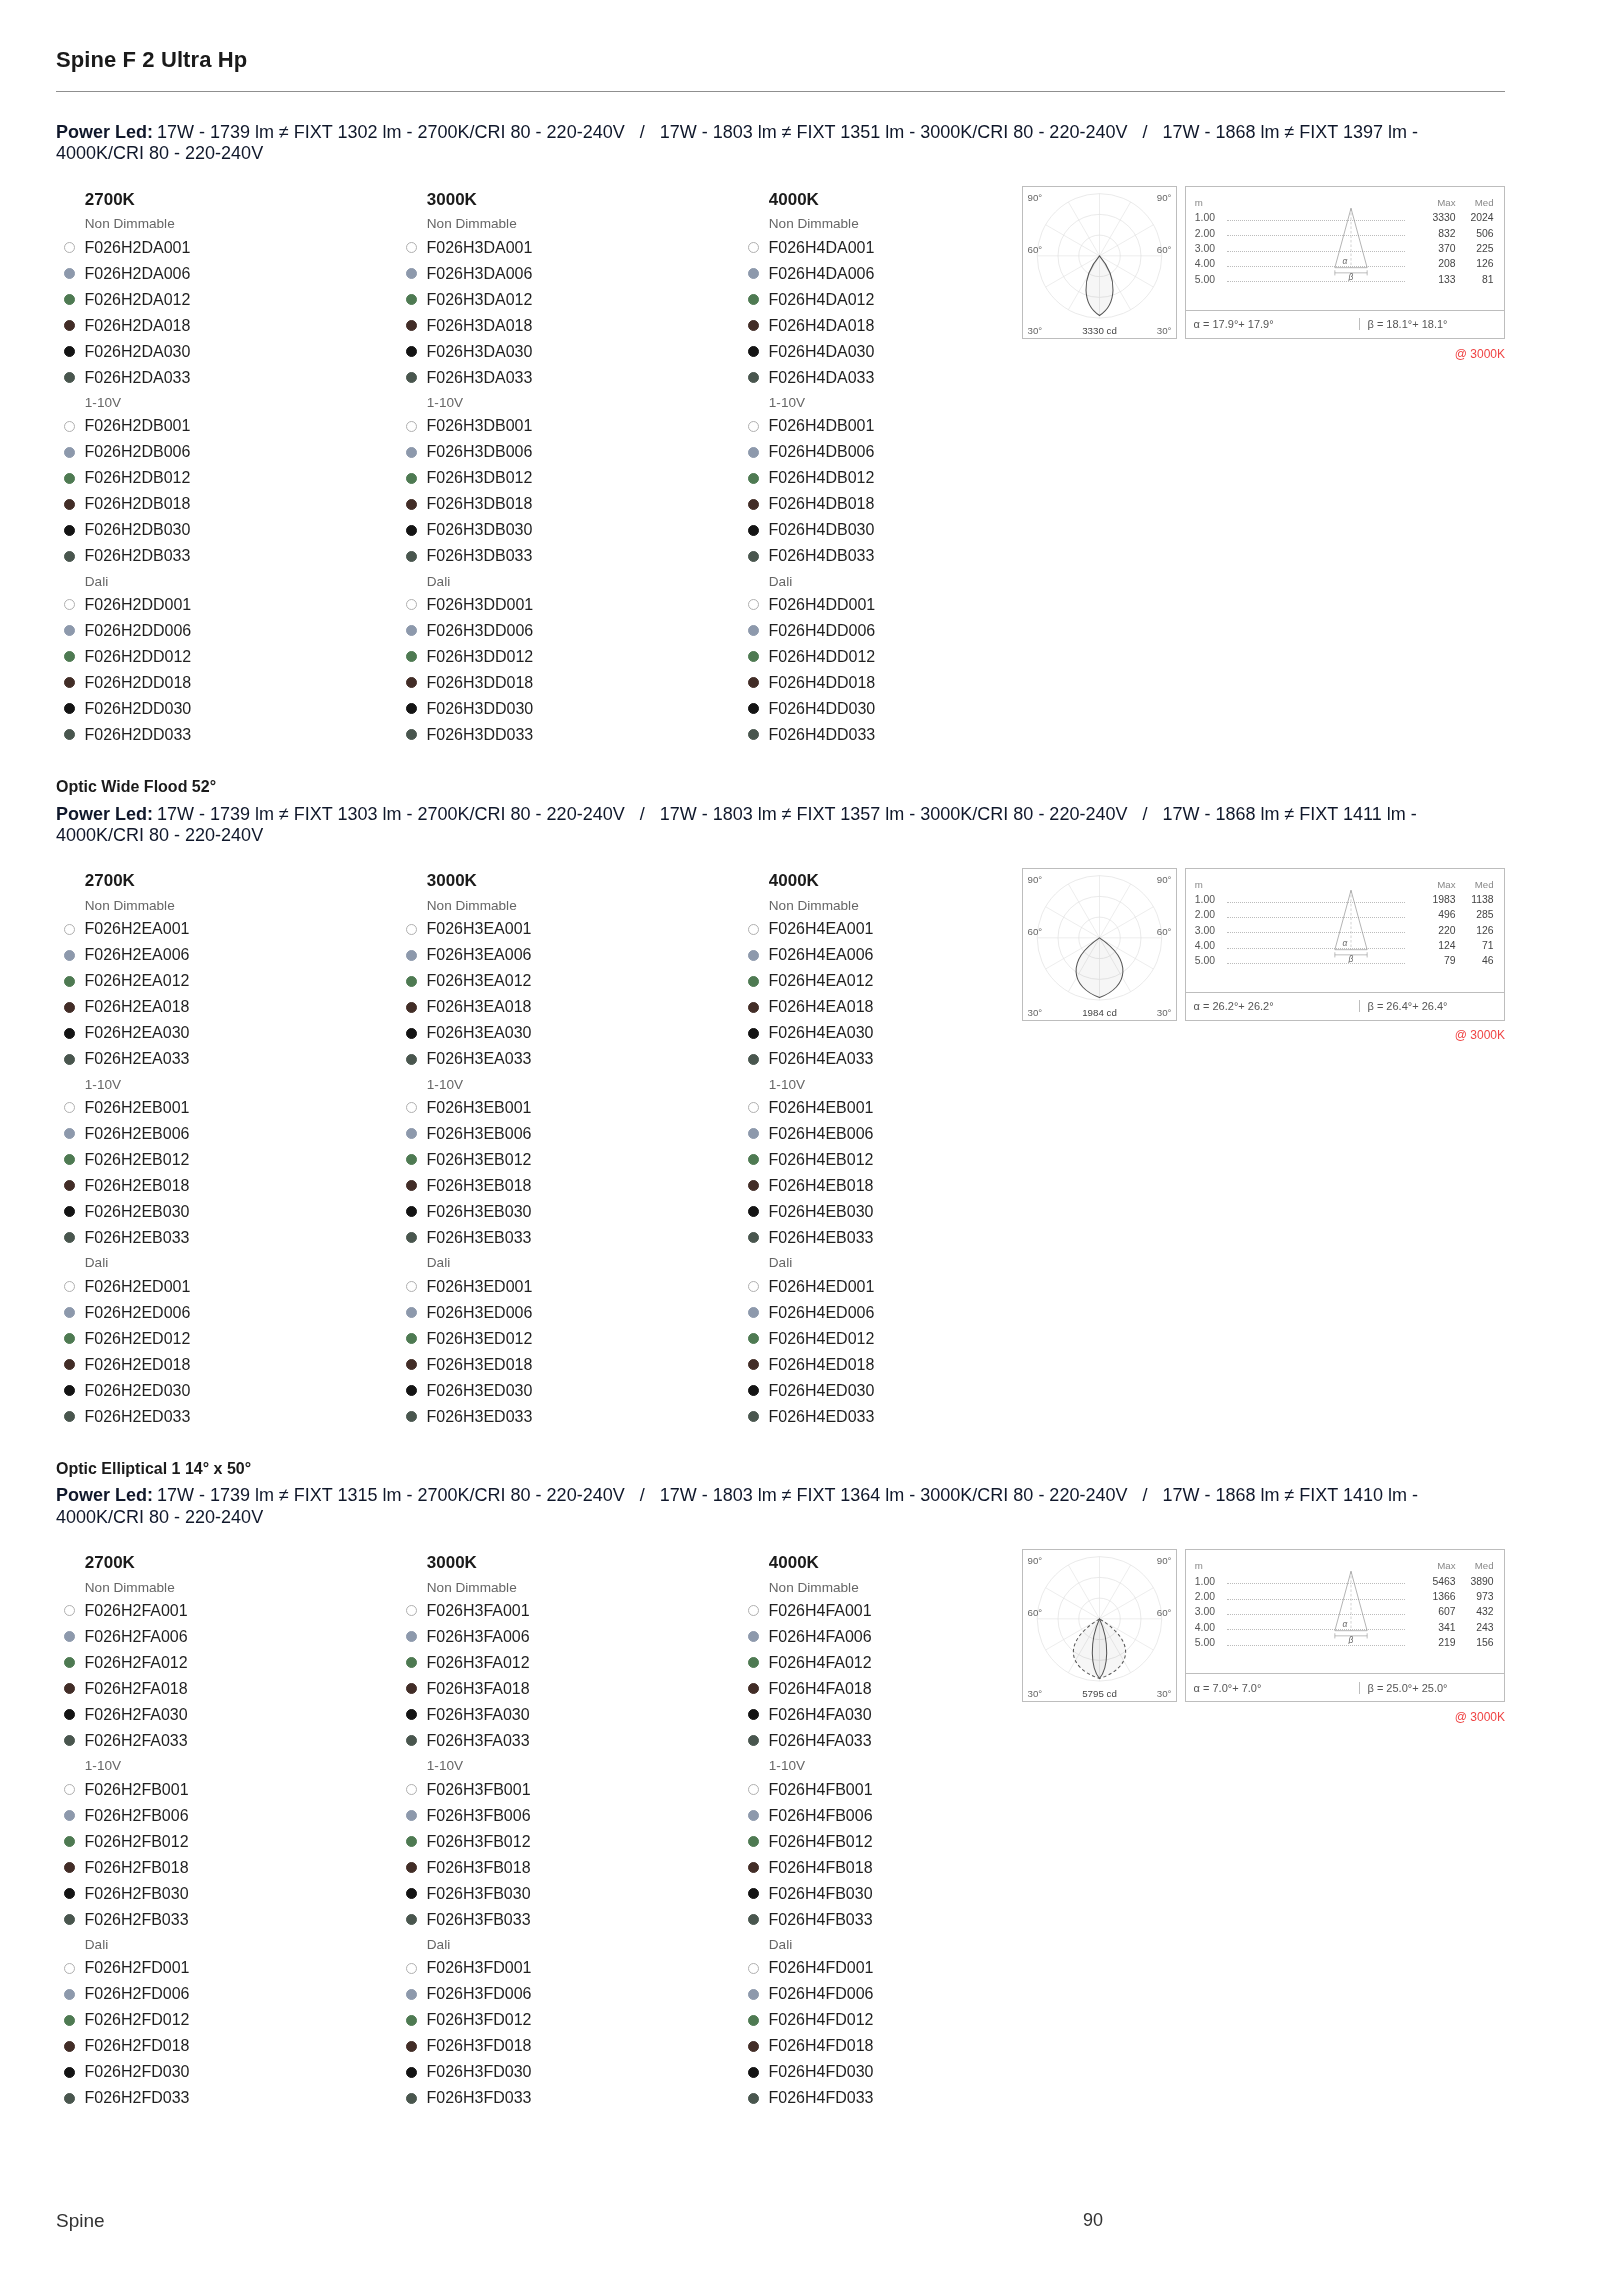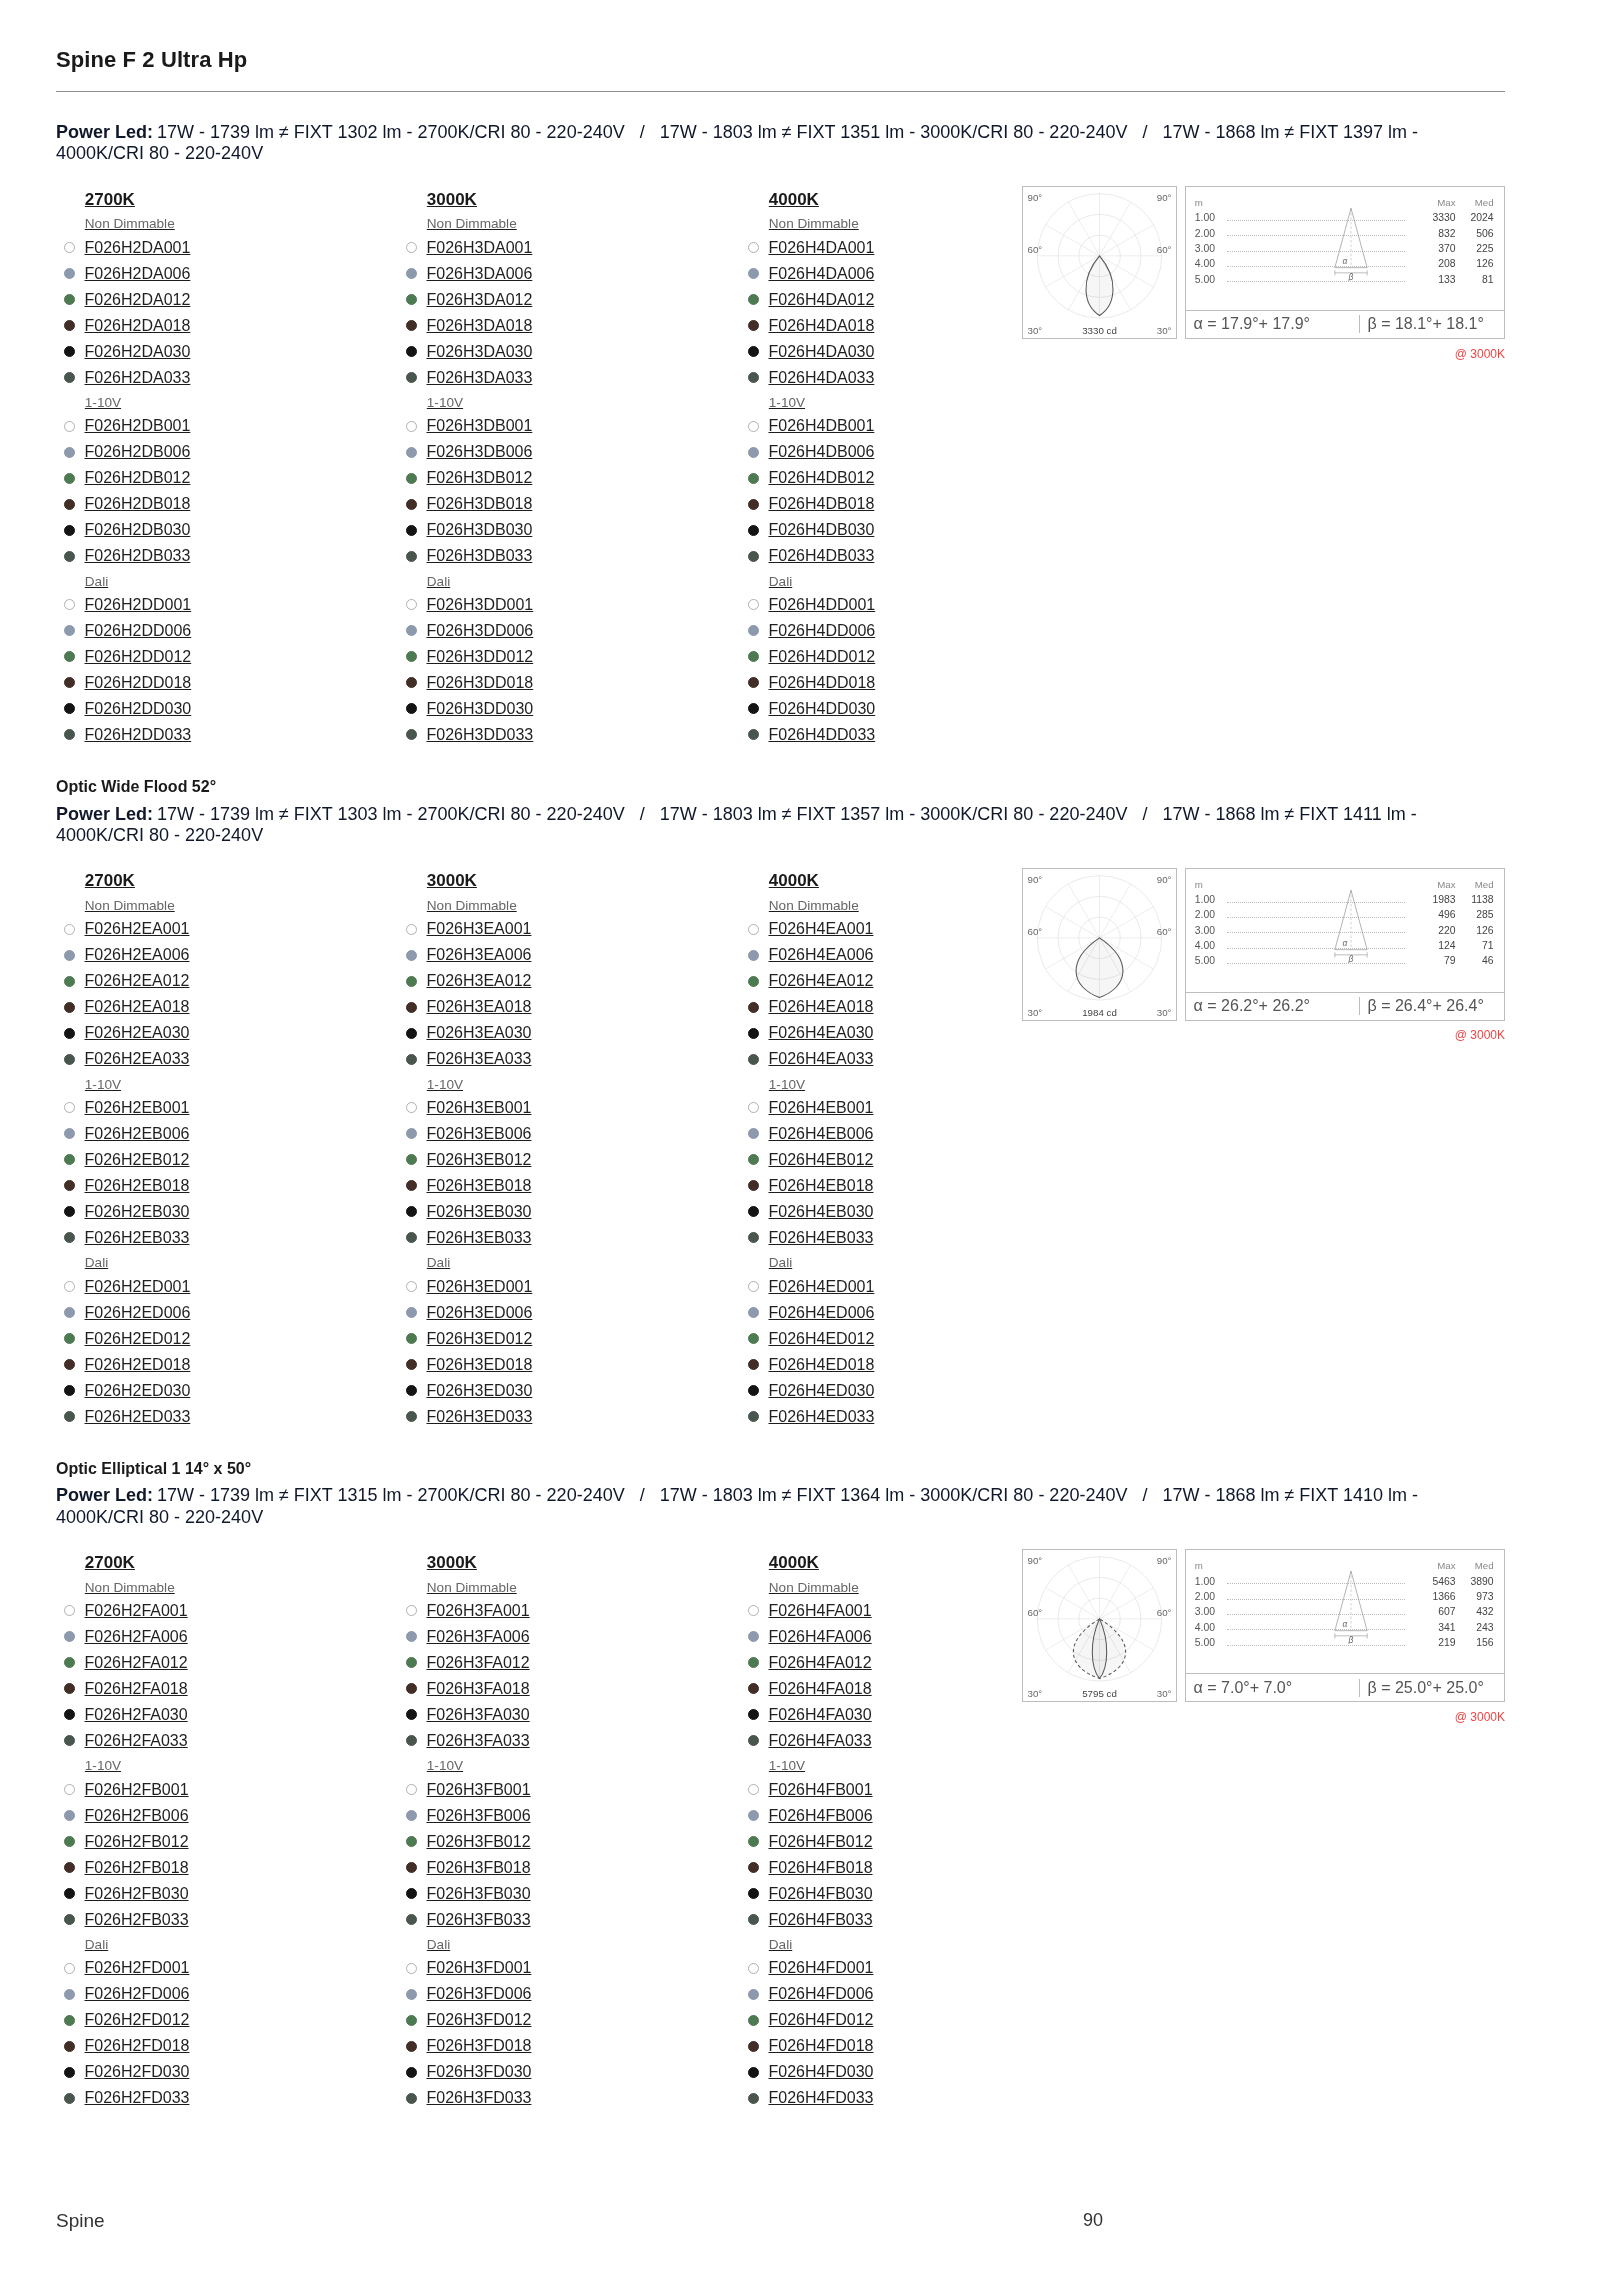--- a/index.html
+++ b/index.html
@@ -14,21 +14,21 @@
     overflow:hidden;
   }
   header h1{font-size:22px;font-weight:700;margin:0;letter-spacing:0.1px;color:#1a1a1a;}
   .rule{border:none;border-top:1.3px solid #8f8f8f;margin:18px 0 0;}
 
   section.optic{margin-top:30px;}
   .sech{font-size:16px;font-weight:700;margin:0;color:#1a1a1a;}
   .pled{margin:7.8px 0 0;font-size:18px;line-height:21.4px;color:#0f172a;max-width:1452px;white-space:pre-wrap;}
   .pled b{font-weight:700;margin-right:3.9px;}
 
-  .secbody{position:relative;margin-top:25px;text-decoration:underline;}
+  .secbody{position:relative;margin-top:25px;}
   .cols{display:flex;margin-left:7.8px;}
   .col{width:342px;flex:none;}
   .colh{font-size:17px;font-weight:700;margin:0 0 6.5px 21px;color:#1a1a1a;}
   .glabel{font-size:13.6px;color:#666;margin:4.5px 0 3.2px 21px;}
   .items{list-style:none;margin:0;padding:0;}
   .item{display:flex;align-items:center;height:26px;}
   .dot{width:9px;height:9px;border-radius:50%;border:1.3px solid;margin-right:9.7px;flex:none;box-sizing:content-box;}
   .code{font-size:16px;color:#1f1f1f;}
 
   .photometry{position:absolute;top:-3.9px;right:0;width:483px;}
@@ -44,21 +44,21 @@
   .tm{width:30px;flex:none;}
   .tmax{width:45px;text-align:right;flex:none;}
   .tmed{width:38px;text-align:right;flex:none;}
   .tmax,.tmed{color:#444;}
   .h{color:#888;font-size:9.7px;}
   .h.tmax,.h.tmed{color:#888;}
   .leader{flex:1;height:0;border-bottom:1.3px dotted #bcbcbc;margin:5.2px 5.2px 0 2.6px;}
   .hid{border-bottom:none;}
   .cone{position:absolute;left:134px;top:17px;}
   .cl{font-size:13px;fill:#666;font-style:italic;}
-  .tfoot{position:absolute;left:0;right:0;bottom:0;height:27px;border-top:0.6px solid #bdbdbd;display:flex;align-items:center;font-size:16px;color:#555;}
+  .tfoot{position:absolute;left:0;right:0;bottom:0;height:27px;border-top:0.6px solid #bdbdbd;display:flex;align-items:center;font-size:11px;color:#555;}
   .tfoot .cell{flex:1.1;padding:0 7.8px;white-space:nowrap;}
   .tfoot .beta{flex:0.9;border-left:0.6px solid #bdbdbd;}
   .phnote{text-align:right;margin-top:7.8px;font-size:12px;color:#ef4444;}
 
   footer .fbrand{position:absolute;left:56px;top:2210px;font-size:19px;color:#333;}
   footer .fpage{position:absolute;left:1083px;top:2210px;font-size:18px;color:#333;}
 </style>
 </head>
 <body>
 

